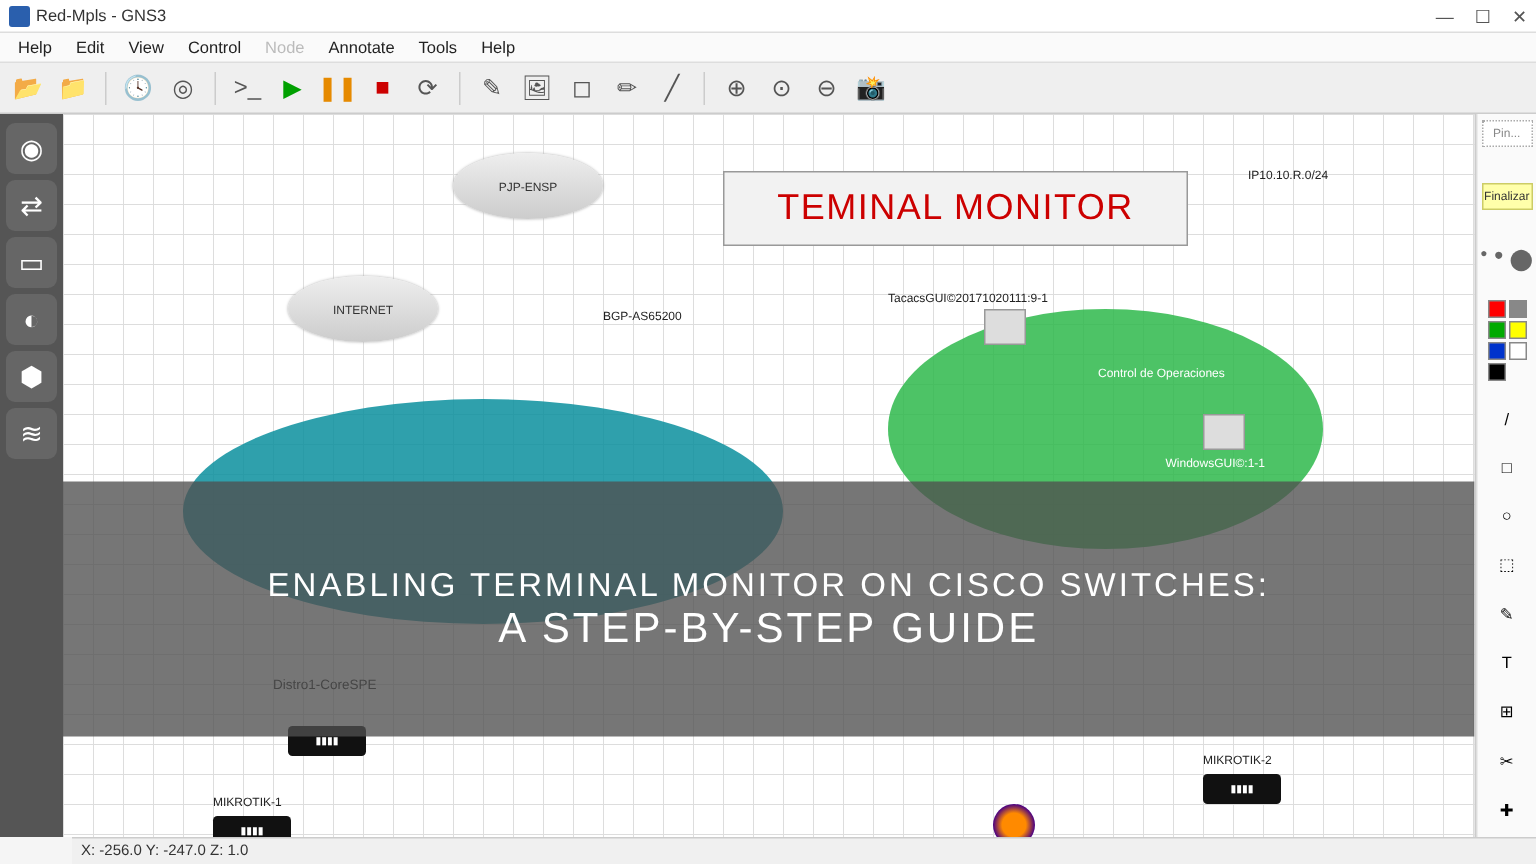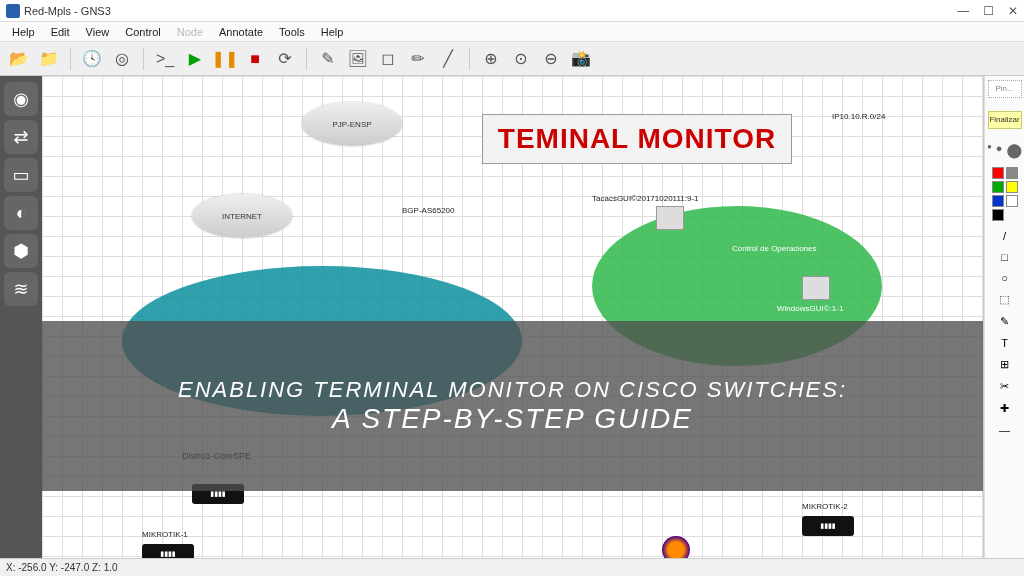--- a/index.html
+++ b/index.html
@@ -13,31 +13,31 @@
 .toolbar { height:34px; background:#efefef; display:flex; align-items:center; padding:0 6px; gap:4px; border-bottom:1px solid #ccc; }
 .tbtn { width:26px; height:26px; display:flex; align-items:center; justify-content:center; font-size:16px; color:#555; cursor:default; }
 .tbtn.green { color:#00a000; }
 .tbtn.red { color:#cc0000; }
 .tbtn.orange { color:#e68a00; }
 .tsep { width:1px; height:22px; background:#ccc; margin:0 4px; }
 .main { flex:1; display:flex; min-height:0; }
 .leftbar { width:42px; background:#555; display:flex; flex-direction:column; align-items:center; padding-top:6px; gap:4px; }
 .lbtn { width:34px; height:34px; background:#666; border-radius:6px; display:flex; align-items:center; justify-content:center; color:#fff; font-size:18px; cursor:default; }
 .canvas { flex:1; position:relative; background:#fff; background-image:linear-gradient(#ddd 1px,transparent 1px),linear-gradient(90deg,#ddd 1px,transparent 1px); background-size:20px 20px; border-right:1px solid #ccc; overflow:hidden; }
-.rightbar { width:40px; background:#fafafa; display:flex; flex-direction:column; align-items:center; padding-top:4px; gap:9px; font-size:11px; border-left:1px solid #ddd; }
+.rightbar { width:40px; background:#fafafa; display:flex; flex-direction:column; align-items:center; padding-top:4px; gap:20px; font-size:11px; border-left:1px solid #ddd; }
 .colorbox { width:12px; height:12px; border:1px solid #888; }
-.statusbar { height:18px; background:#f0f0f0; font-size:10px; color:#333; display:flex; align-items:center; padding:0 6px; border-top:1px solid #ccc; }
+.statusbar { height:18px; background:#f0f0f0; font-size:10px; color:#333; display:flex; align-items:center; padding:0 6px; border-top:1px solid #ccc;margin-left:48px; }
 
 .node { position:absolute; font-size:8px; text-align:left; color:#222; }
 .cloud { position:absolute; width:100px; height:44px; border-radius:50%; background:linear-gradient(#eee,#ccc); display:flex; align-items:center; justify-content:center; font-size:8px; color:#333; box-shadow:0 0 2px #aaa; }
-.banner { position:absolute; top:38px; left:440px; width:310px; height:50px; background:#f2f2f2; border:1px solid #999; display:flex; align-items:center; justify-content:center; color:#cc0000; font-weight:700; font-size:28px; letter-spacing:1px; }
+.banner { position:absolute; top:38px; left:440px; width:310px; height:50px; background:#f2f2f2; border:1px solid #999; display:flex; align-items:center; justify-content:center; color:#cc0000; font-weight:400; font-size:24px; letter-spacing:1px; }
 .ellipse { position:absolute; border-radius:50%; }
 .ellipse.teal { left:80px; top:190px; width:400px; height:150px; background:#0a8f9e; opacity:.85; }
 .ellipse.green { left:550px; top:130px; width:290px; height:160px; background:#2eb84b; opacity:.85; }
-.overlay { position:absolute; left:0; right:0; top:245px; height:170px; background:rgba(80,80,80,.78); display:flex; flex-direction:column; align-items:center; justify-content:center; color:#fff; font-family:Georgia,serif; letter-spacing:2px;font-style:italic; }
+.overlay { position:absolute; left:0; right:0; top:245px; height:170px; background:rgba(80,80,80,.78); display:flex; flex-direction:column; align-items:center; justify-content:center; color:#fff; font-family:Georgia,serif; letter-spacing:2px; }
 .overlay .l1 { font-size:22px; }
 .overlay .l2 { font-size:28px; }
 .switch { position:absolute; width:52px; height:20px; background:#111; border-radius:3px; display:flex; align-items:center; justify-content:center; color:#fff; font-size:7px; }
 .pc { position:absolute; width:28px; height:24px; background:#ddd; border:1px solid #999; }
 .firefox { position:absolute; width:28px; height:28px; border-radius:50%; background:radial-gradient(circle,#ff8a00 40%,#4b0082 70%); }
 .rpanel-top { width:34px; height:18px; background:#ffa; border:1px solid #cc6; font-size:8px; text-align:center; line-height:16px; color:#333; margin-bottom:4px; }
 </style>
 </head>
 <body>
 <div class="app">
@@ -97,21 +97,21 @@
     <div class="lbtn">◐</div>
     <div class="lbtn">⬢</div>
     <div class="lbtn">≋</div>
   </div>
 
   <div class="canvas">
     <div class="ellipse teal"></div>
     <div class="ellipse green"></div>
 
     <div class="cloud" style="top:26px;left:260px">PJP-ENSP</div>
-    <div class="cloud" style="top:118px;left:150px">INTERNET</div>
+    <div class="cloud" style="top:108px;left:150px">INTERNET</div>
 
     <div class="banner">TEMINAL MONITOR</div>
 
     <div class="node" style="top:36px;left:790px">IP10.10.R.0/24</div>
     <div class="node" style="top:130px;left:360px">BGP-AS65200</div>
     <div class="node" style="top:118px;left:550px">TacacsGUI©20171020111:9-1</div>
     <div class="node" style="top:168px;left:690px;color:#fff">Control de Operaciones</div>
     <div class="node" style="top:228px;left:735px;color:#fff">WindowsGUI©:1-1</div>
 
     <div class="pc" style="top:130px;left:614px"></div>

